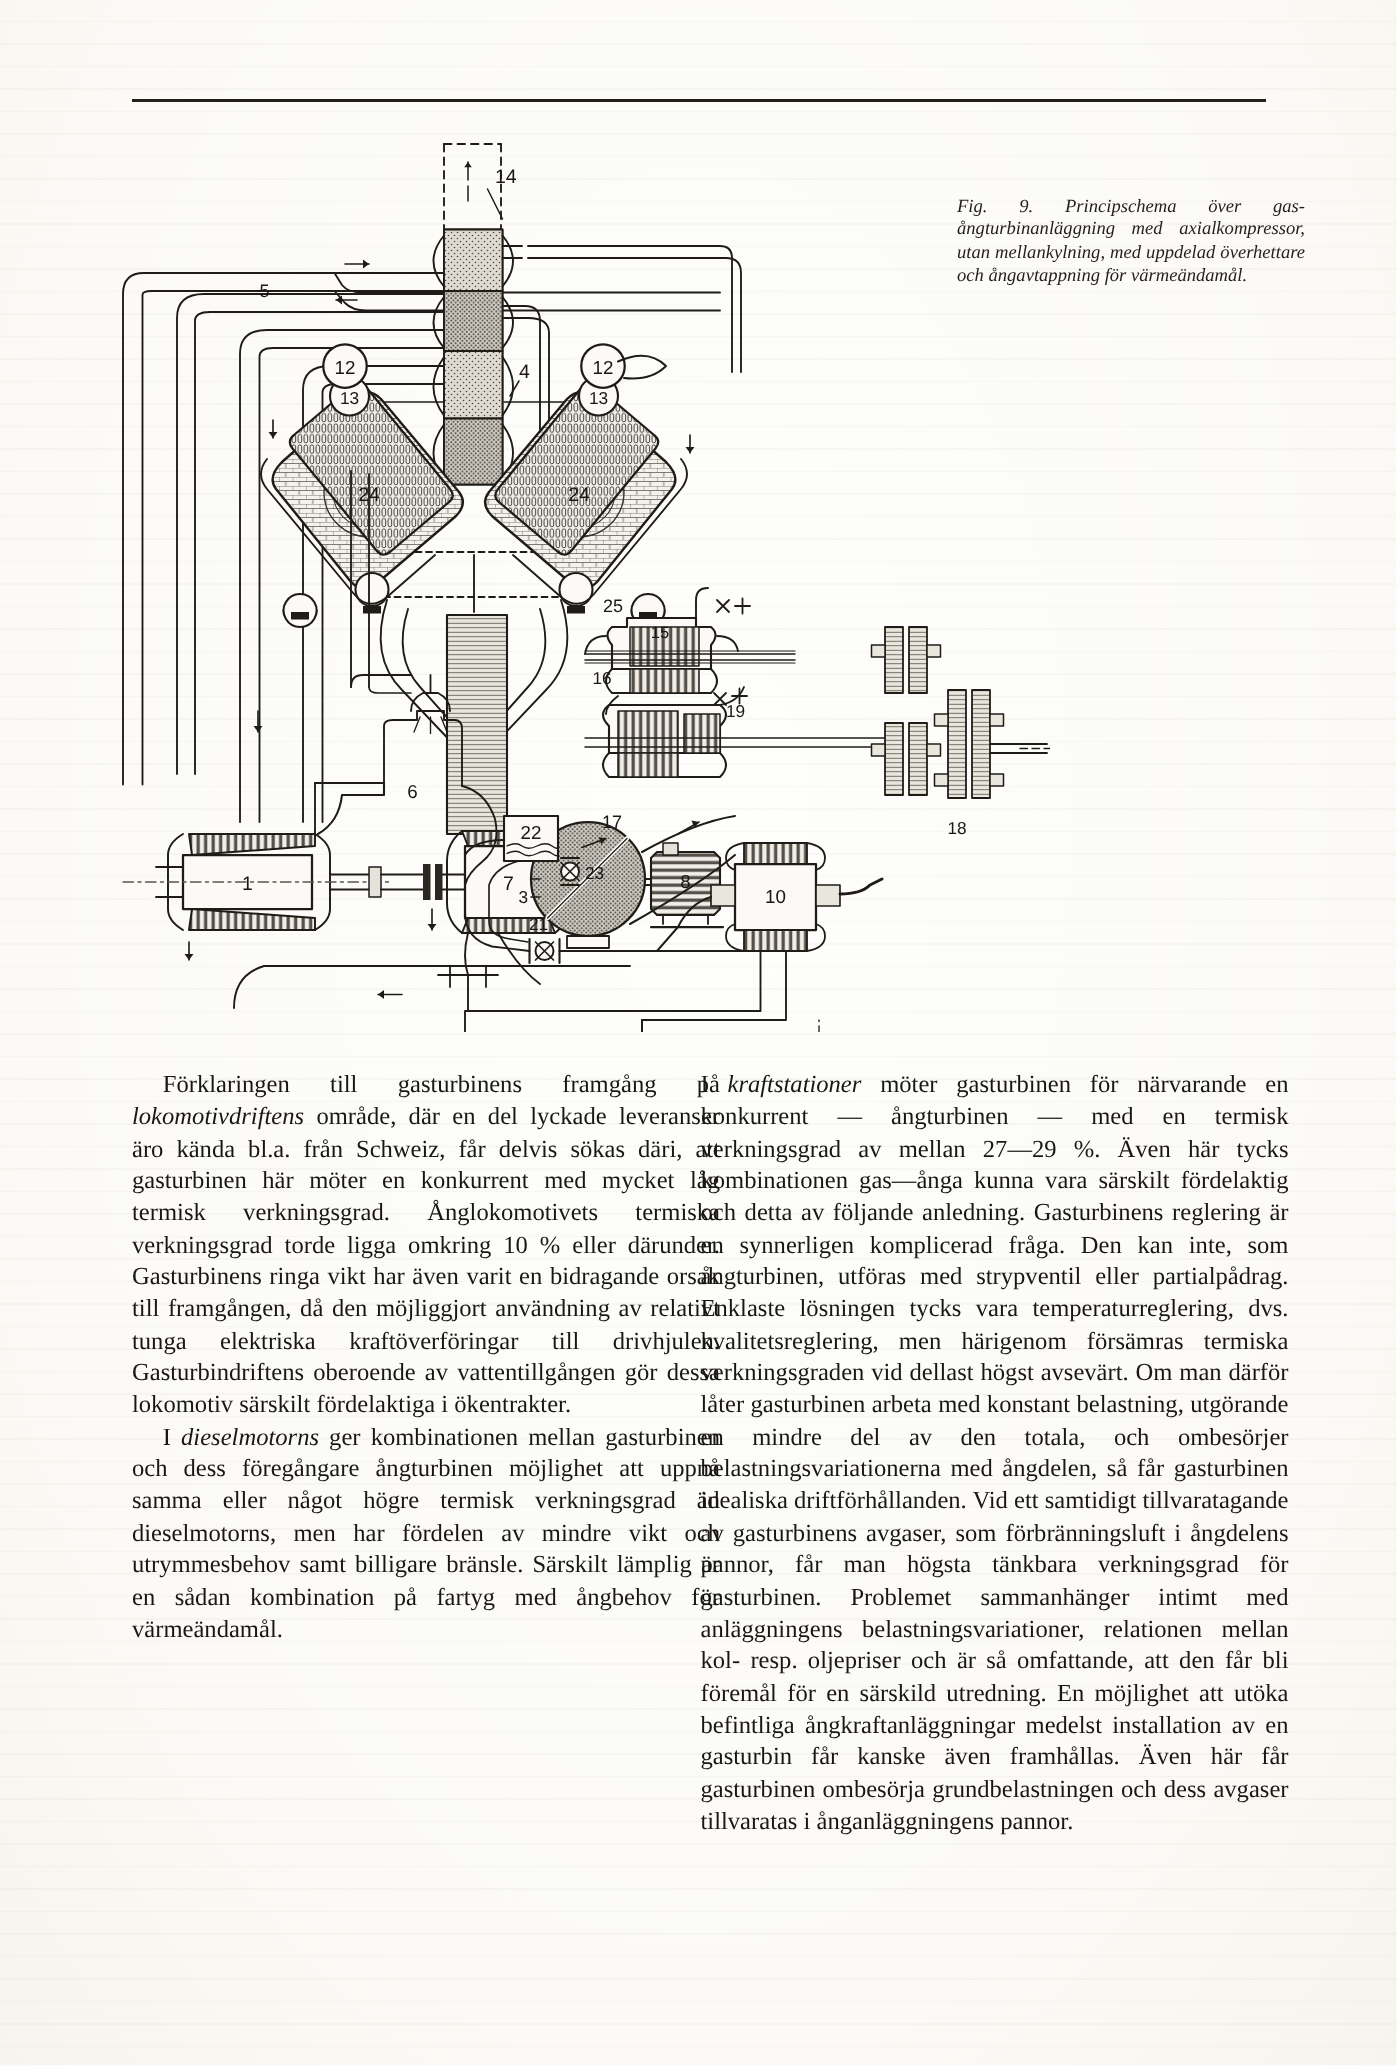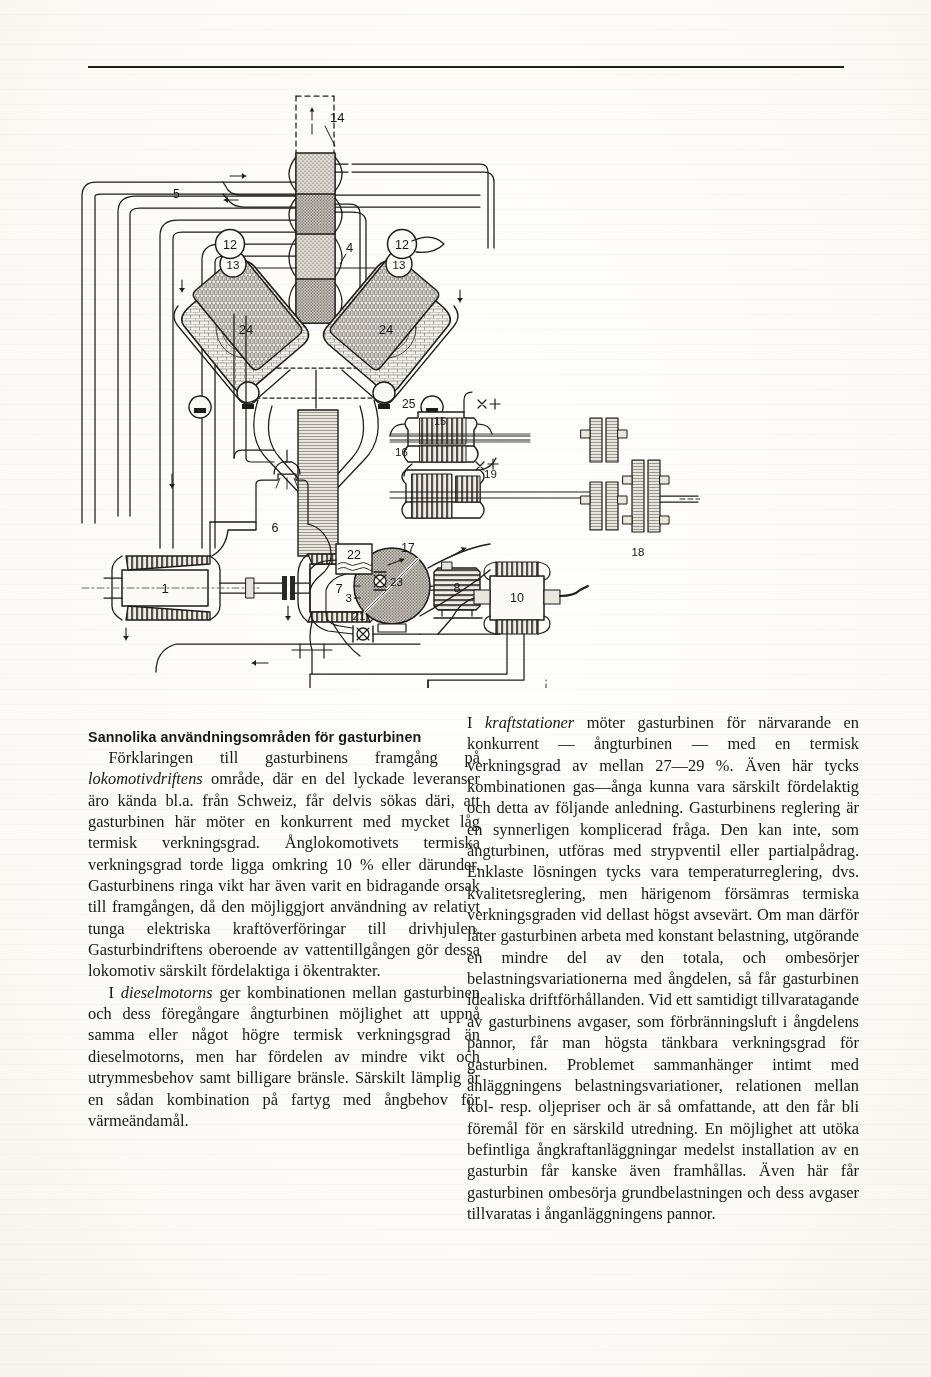--- a/index.html
+++ b/index.html
@@ -74,20 +74,21 @@
 <body>
 
 <div class="page">
 
   <div class="ghost"></div>
 
   <div class="rule"></div>
 
   <div class="figure">
 
+    <div class="fig-caption">Fig. 9. Principschema över gas-ångturbinanläggning med axialkompressor, utan mellankylning, med uppdelad överhettare och ångavtappning för värmeändamål.</div>
 
     <svg class="diagram" viewBox="0 0 640 610" preserveAspectRatio="xMidYMid meet">
       <defs>
         <pattern id="brick" width="9" height="6" patternUnits="userSpaceOnUse">
           <rect width="9" height="6" fill="#f4f2ec"></rect>
           <path d="M0 0h9M0 3h9M0 0v3M4.5 3v3" stroke="#4a453c" stroke-width="0.45"></path>
         </pattern>
         <pattern id="stipple" width="4" height="4" patternUnits="userSpaceOnUse">
           <rect width="4" height="4" fill="#dedad1"></rect>
           <circle cx="1" cy="1" r="0.55" fill="#4a453c"></circle>
@@ -431,21 +432,20 @@
         <path d="M265 48 L275 68" stroke-width="1"></path>
         <text x="270" y="44" font-size="13" font-family="Liberation Sans, sans-serif" fill="#1a1714" stroke="none">14</text>
         <path d="M286 176 L280 186" stroke-width="1"></path>
         <text x="286" y="174" font-size="13" font-family="Liberation Sans, sans-serif" fill="#1a1714" stroke="none">4</text>
         <text x="113" y="120" font-size="12" font-family="Liberation Sans, sans-serif" fill="#1a1714" stroke="none">5</text>
       </g>
     </svg>
   </div>
 
   <div class="col col-left">
-    <h2>Sannolika användningsområden för gasturbinen</h2>
     <p>Förklaringen till gasturbinens framgång på <span class="it">lokomotivdriftens</span> område, där en del lyckade leveranser äro kända bl.a. från Schweiz, får delvis sökas däri, att gasturbinen här möter en konkurrent med mycket låg termisk verkningsgrad. Ånglokomotivets termiska verkningsgrad torde ligga omkring 10 % eller därunder. Gasturbinens ringa vikt har även varit en bidragande orsak till framgången, då den möjliggjort användning av relativt tunga elektriska kraftöverföringar till drivhjulen. Gasturbindriftens oberoende av vattentillgången gör dessa lokomotiv särskilt fördelaktiga i ökentrakter.</p>
     <p>I <span class="it">dieselmotorns</span> ger kombinationen mellan gasturbinen och dess föregångare ångturbinen möjlighet att uppnå samma eller något högre termisk verkningsgrad än dieselmotorns, men har fördelen av mindre vikt och utrymmesbehov samt billigare bränsle. Särskilt lämplig är en sådan kombination på fartyg med ångbehov för värmeändamål.</p>
   </div>
 
   <div class="col col-right">
     <p class="noindent">I <span class="it">kraftstationer</span> möter gasturbinen för närvarande en konkurrent — ångturbinen — med en termisk verkningsgrad av mellan 27—29 %. Även här tycks kombinationen gas—ånga kunna vara särskilt fördelaktig och detta av följande anledning. Gasturbinens reglering är en synnerligen komplicerad fråga. Den kan inte, som ångturbinen, utföras med strypventil eller partialpådrag. Enklaste lösningen tycks vara temperaturreglering, dvs. kvalitetsreglering, men härigenom försämras termiska verkningsgraden vid dellast högst avsevärt. Om man därför låter gasturbinen arbeta med konstant belastning, utgörande en mindre del av den totala, och ombesörjer belastningsvariationerna med ångdelen, så får gasturbinen idealiska driftförhållanden. Vid ett samtidigt tillvaratagande av gasturbinens avgaser, som förbränningsluft i ångdelens pannor, får man högsta tänkbara verkningsgrad för gasturbinen. Problemet sammanhänger intimt med anläggningens belastningsvariationer, relationen mellan kol- resp. oljepriser och är så omfattande, att den får bli föremål för en särskild utredning. En möjlighet att utöka befintliga ångkraftanläggningar medelst installation av en gasturbin får kanske även framhållas. Även här får gasturbinen ombesörja grundbelastningen och dess avgaser tillvaratas i ånganläggningens pannor.</p>
   </div>
 
 </div>
 

